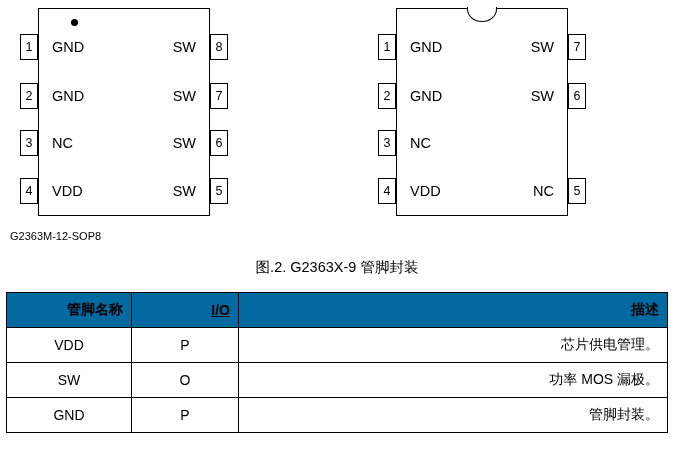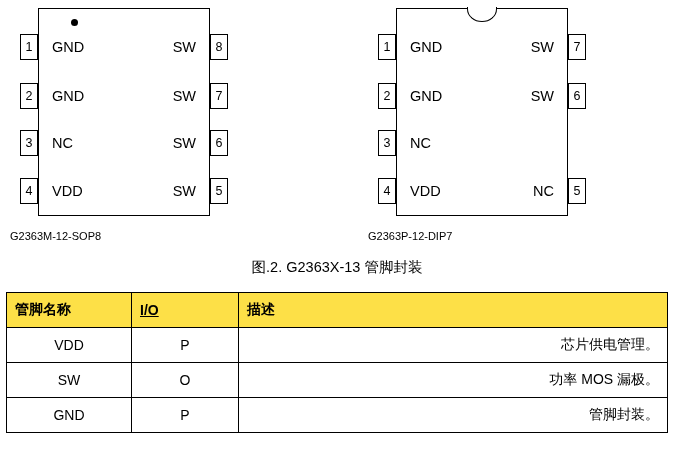--- a/index.html
+++ b/index.html
@@ -125,23 +125,23 @@
     table-layout: fixed;
   }
   table.pin-table th,
   table.pin-table td {
     border: 1px solid #000;
     font-size: 14px;
     height: 34px;
     padding: 0 8px;
   }
   table.pin-table thead th {
-    background: #fde047;
+    background: #0369a1;
     font-weight: bold;
-    text-align: left;
+    text-align: right;
   }
   table.pin-table td.c-name { text-align: center; width: 108px; }
   table.pin-table td.c-io   { text-align: center; width: 90px; }
   table.pin-table td.c-desc { text-align: right; }
   table.pin-table th.c-name { width: 108px; }
   table.pin-table th.c-io   { width: 90px; text-decoration: underline; }
 </style>
 </head>
 <body>
 
@@ -203,24 +203,23 @@
 
       <div class="pin-box left" style="top:25px;">1</div>
       <div class="pin-box left" style="top:74px;">2</div>
       <div class="pin-box left" style="top:121px;">3</div>
       <div class="pin-box left" style="top:169px;">4</div>
 
       <div class="pin-box right" style="top:25px;">7</div>
       <div class="pin-box right" style="top:74px;">6</div>
       <div class="pin-box right" style="top:169px;">5</div>
     </div>
-    <div class="caption">G2363P-12-DIP7</div>
   </div>
 
-  <div class="fig-caption">图.2. G2363X-13 管脚封装</div>
+  <div class="fig-caption">图.2. G2363X-9 管脚封装</div>
 </div>
 
 <table class="pin-table">
   <thead>
     <tr>
       <th class="c-name">管脚名称</th>
       <th class="c-io">I/O</th>
       <th class="c-desc">描述</th>
     </tr>
   </thead>

